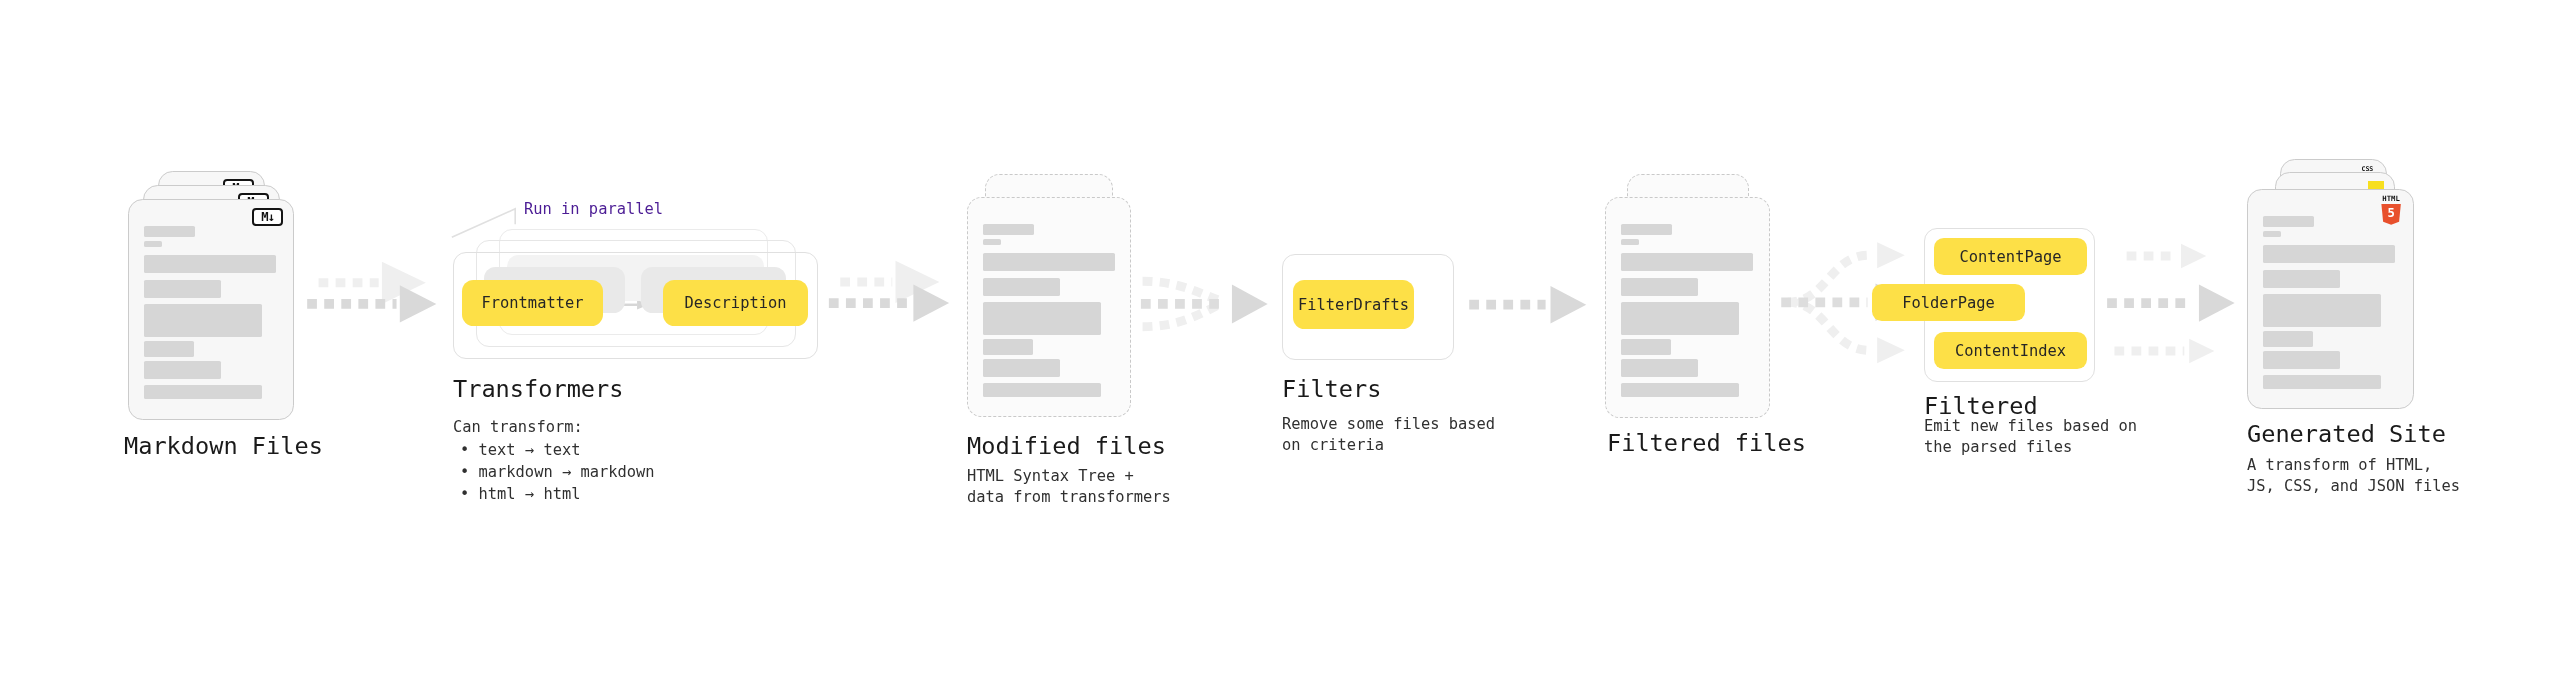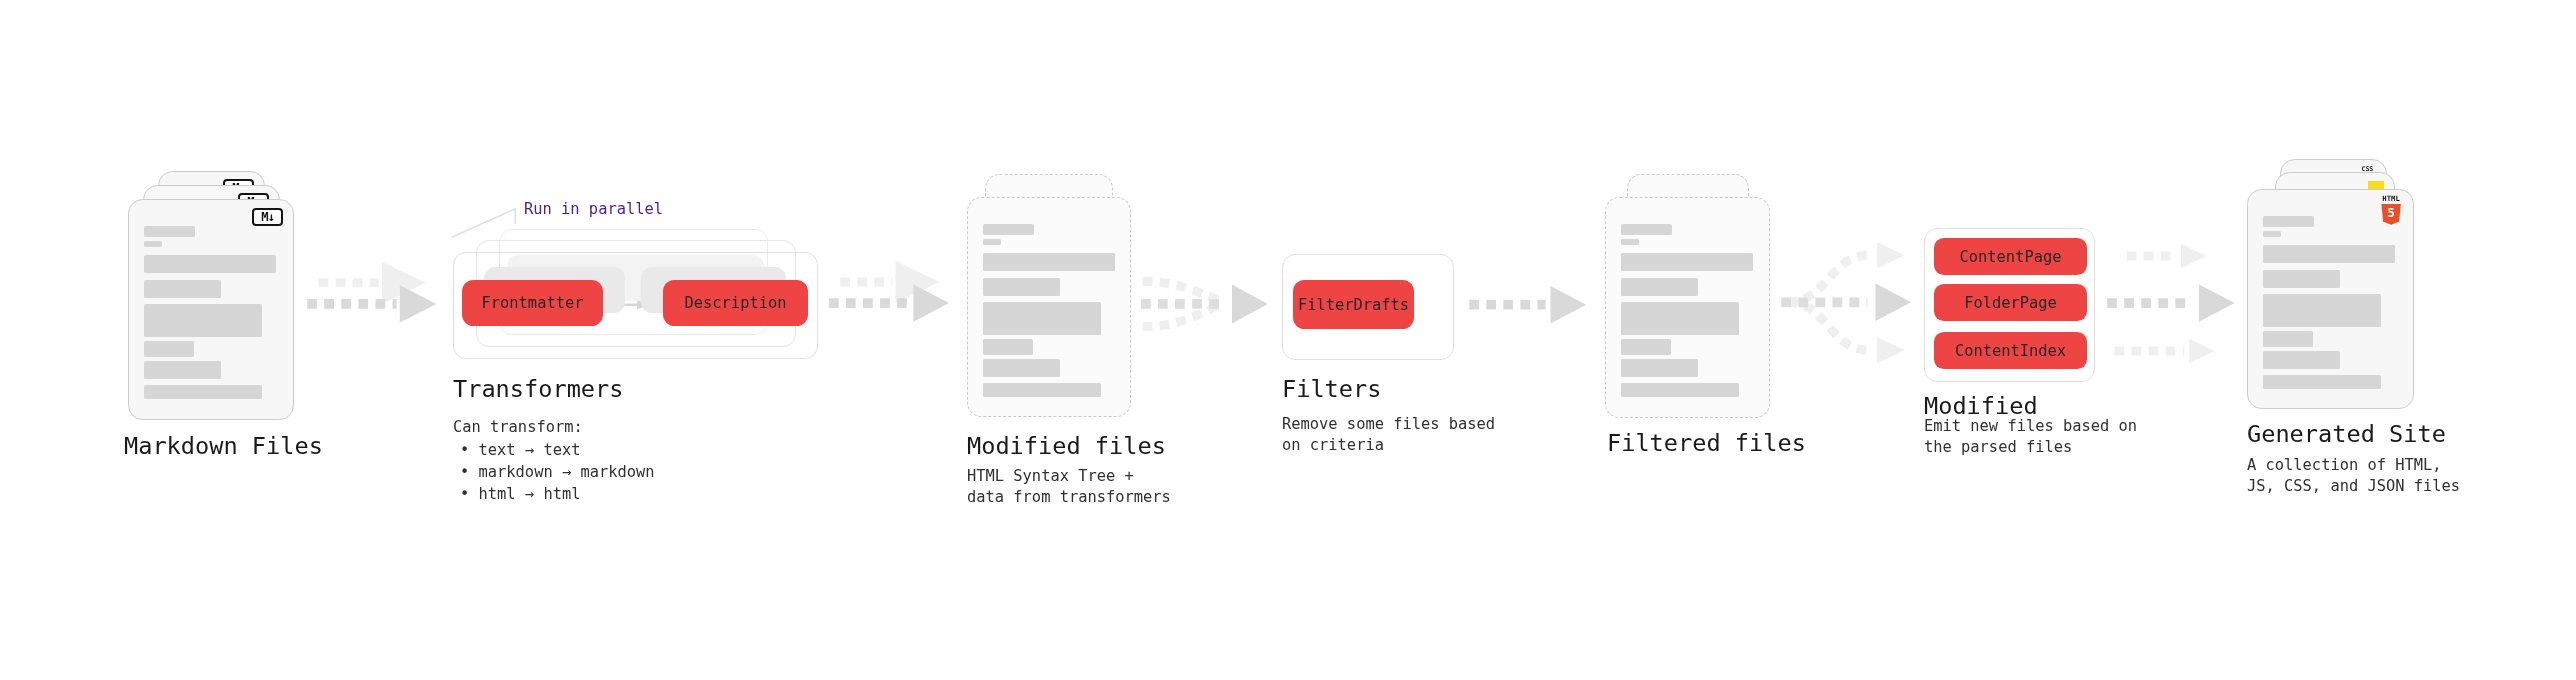--- a/index.html
+++ b/index.html
@@ -44,21 +44,21 @@
   .html5-shield {
     margin:0.8px auto 0; width:19.5px; height:21px; background:#e8502c; color:#ffffff;
     font-size:12.2px; font-weight:bold; line-height:19.5px; text-align:center;
     clip-path:polygon(0 0,100% 0,91% 86%,50% 100%,9% 86%);
   }
 
   
   .frame { position:absolute; border:1.6px solid #e0e0e0; border-radius:13px; box-sizing:border-box; background:transparent; }
   .frame.solidbg { background:#ffffff; }
   .pill {
-    position:absolute; background:#ef4444; border-radius:11.4px;
+    position:absolute; background:#fde047; border-radius:11.4px;
     display:flex; align-items:center; justify-content:center;
     font-size:15.4px; color:#262626; white-space:nowrap; box-sizing:border-box;
   }
   .pill.ghost1 { background:#e9e9e9; }
   .pill.ghost2 { background:#f3f3f3; }
   .pill.small { border-radius:9.8px; }
 
   
   .h { position:absolute; font-size:23.6px; line-height:28px; color:#1a1a1a; white-space:nowrap; }
   .note { position:absolute; font-size:15.4px; line-height:21px; color:#303030; white-space:pre-line; }
@@ -209,23 +209,23 @@
       <div class="bar bar6"></div>
       <div class="bar bar7"></div>
       <div class="bar bar8"></div>
     </div>
     <div class="h" style="left:1607px; top:429px;">Filtered files</div>
   </div>
 
   <div>
     <div class="frame solidbg" style="left:1924px; top:228px; width:171px; height:154px;"></div>
     <div class="pill small" style="left:1934px; top:238px; width:153px; height:37px;">ContentPage</div>
-    <div class="pill small" style="left:1934px; top:284px; width:153px; height:37px;">FolderPage</div>
+    <div class="pill small" style="left:1872px; top:284px; width:153px; height:37px;">FolderPage</div>
     <div class="pill small" style="left:1934px; top:332px; width:153px; height:37px;">ContentIndex</div>
-    <div class="h" style="left:1924px; top:392px;">Modified</div>
+    <div class="h" style="left:1924px; top:392px;">Filtered</div>
     <div class="note" style="left:1924px; top:416px;">Emit new files based on
 the parsed files</div>
   </div>
 
   <div>
     <div class="doc" style="left:2280px; top:159px; width:107px; height:220px;">
       <div class="css-icon">
         <div class="css-word">CSS</div>
         <div class="css-bar"></div>
       </div>
@@ -241,18 +241,18 @@
       <div class="bar bar1"></div>
       <div class="bar bar2"></div>
       <div class="bar bar3"></div>
       <div class="bar bar4"></div>
       <div class="bar bar5"></div>
       <div class="bar bar6"></div>
       <div class="bar bar7"></div>
       <div class="bar bar8"></div>
     </div>
     <div class="h" style="left:2247px; top:420px;">Generated Site</div>
-    <div class="note" style="left:2247px; top:455px;">A collection of HTML,
+    <div class="note" style="left:2247px; top:455px;">A transform of HTML,
 JS, CSS, and JSON files</div>
   </div>
 
 </div>
 
 
 </body></html>

